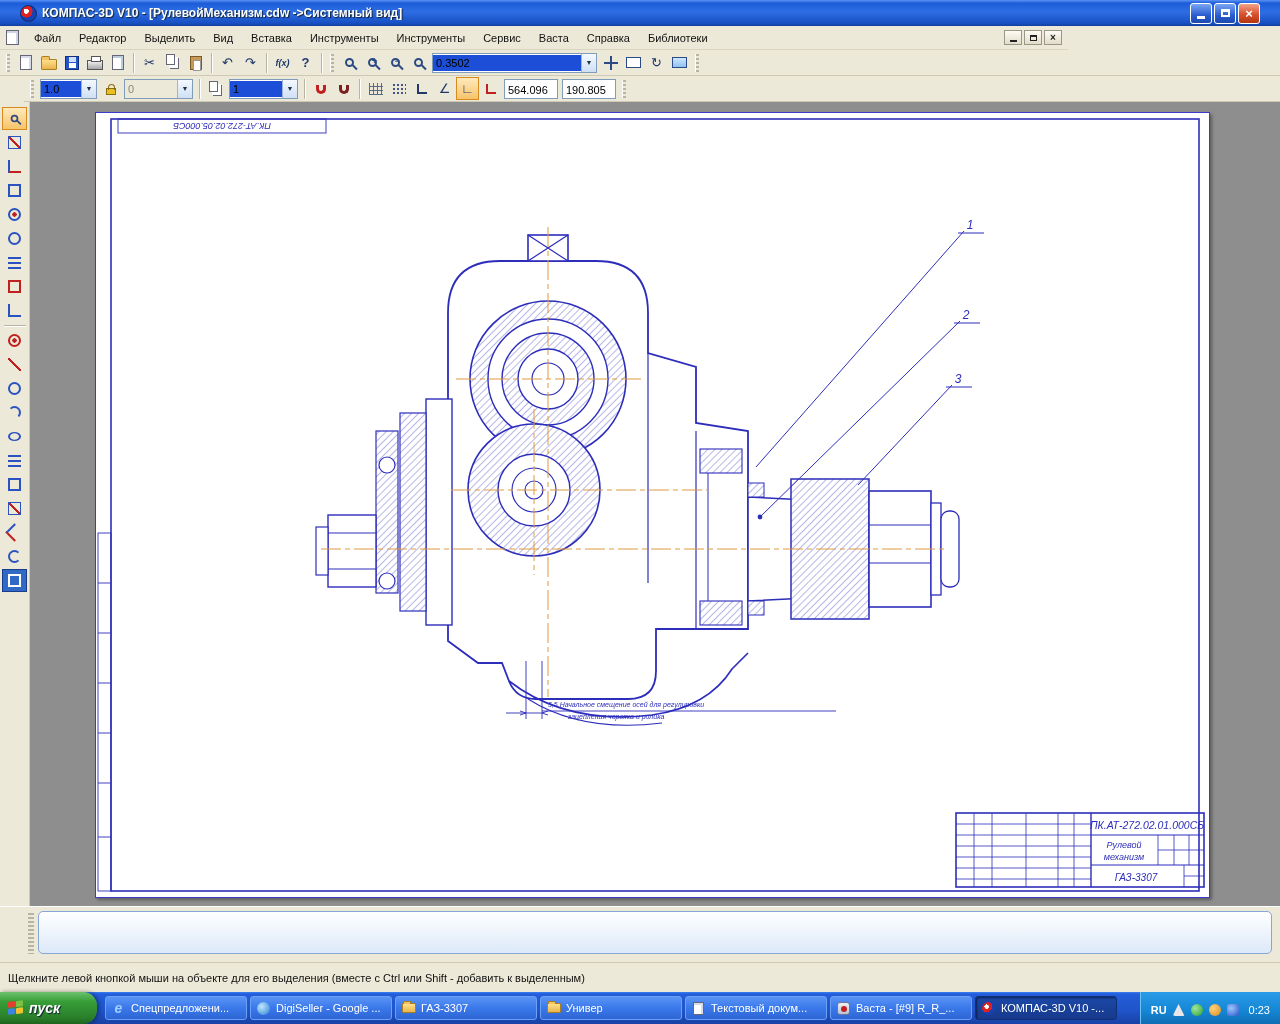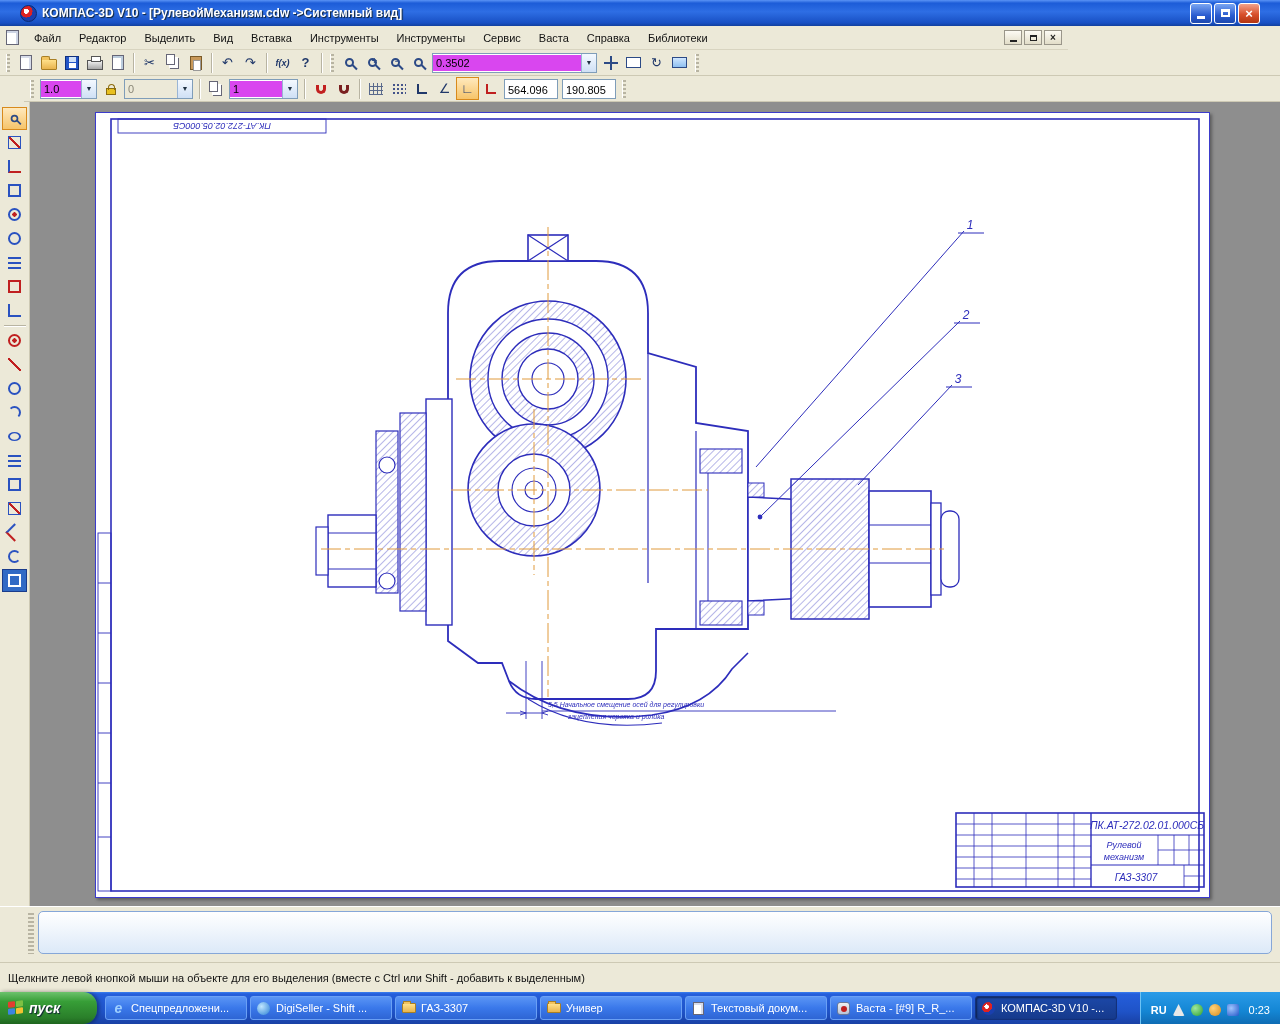--- a/index.html
+++ b/index.html
@@ -44,21 +44,21 @@
   .tbar1{top:50px;} .tbar2{top:76px;margin-left:24px;}
   .grip{width:4px;height:18px;margin:0 4px;
     background:repeating-linear-gradient(180deg,#b8b4a2 0 2px,transparent 2px 4px);
     border-left:1px solid #fff;}
   .sep{width:1px;height:20px;background:#b8b4a2;margin:0 4px;box-shadow:1px 0 0 #fff;}
   .btn{width:23px;height:23px;display:flex;align-items:center;justify-content:center;
     border:1px solid transparent;flex:0 0 auto;}
   .btn.hl{background:linear-gradient(#ffe9bd,#f6c46a);border:1px solid #d88a1c;}
   .glyph{font-size:13px;color:#20386a;line-height:1;}
   .combo{display:flex;height:20px;border:1px solid #7f9db9;background:#fff;align-items:center;margin:0 2px;}
-  .combo input{border:none;outline:none;height:16px;font-size:11px;padding:0 3px;font-family:inherit;background:#d946ef;}
+  .combo input{border:none;outline:none;height:16px;font-size:11px;padding:0 3px;font-family:inherit;background:#1d4ed8;}
   .combo .dd{width:15px;height:18px;background:linear-gradient(#f4f9ff,#cfe0f5);
     border-left:1px solid #9ab5d5;font-size:7px;color:#234;display:flex;align-items:center;justify-content:center;}
   .combo.dis{background:#ece9d8;} .combo.dis input{background:#ece9d8;color:#8a8778;}
   .field{height:20px;border:1px solid #7f9db9;background:#fff;margin:0 2px;}
   .field input{border:none;outline:none;width:52px;height:16px;font-size:11px;padding:0 3px;font-family:inherit;}
 
   
   .ic-page{width:12px;height:15px;background:#fff;border:1px solid #667;box-shadow:inset -2px 2px 0 #d7dcea;}
   .ic-folder{width:16px;height:11px;background:linear-gradient(#ffe08a,#e8b44e);border:1px solid #a97f24;
     border-radius:1px;position:relative;margin-top:4px;}
@@ -543,21 +543,21 @@
   </div>
   <div class="taskitems">
     <div class="titem">
       <span class="tbi tbi-ie">e</span>
       <span class="lbl">Спецпредложени...</span>
     </div>
     <div class="titem">
       <span class="tbi">
           <span class="tbi-globe"></span>
         </span>
-      <span class="lbl">DigiSeller - Shift ...</span>
+      <span class="lbl">DigiSeller - Google ...</span>
     </div>
     <div class="titem">
       <span class="tbi">
           <span class="tbi-folder"></span>
         </span>
       <span class="lbl">ГАЗ-3307</span>
     </div>
     <div class="titem">
       <span class="tbi">
           <span class="tbi-folder"></span>

